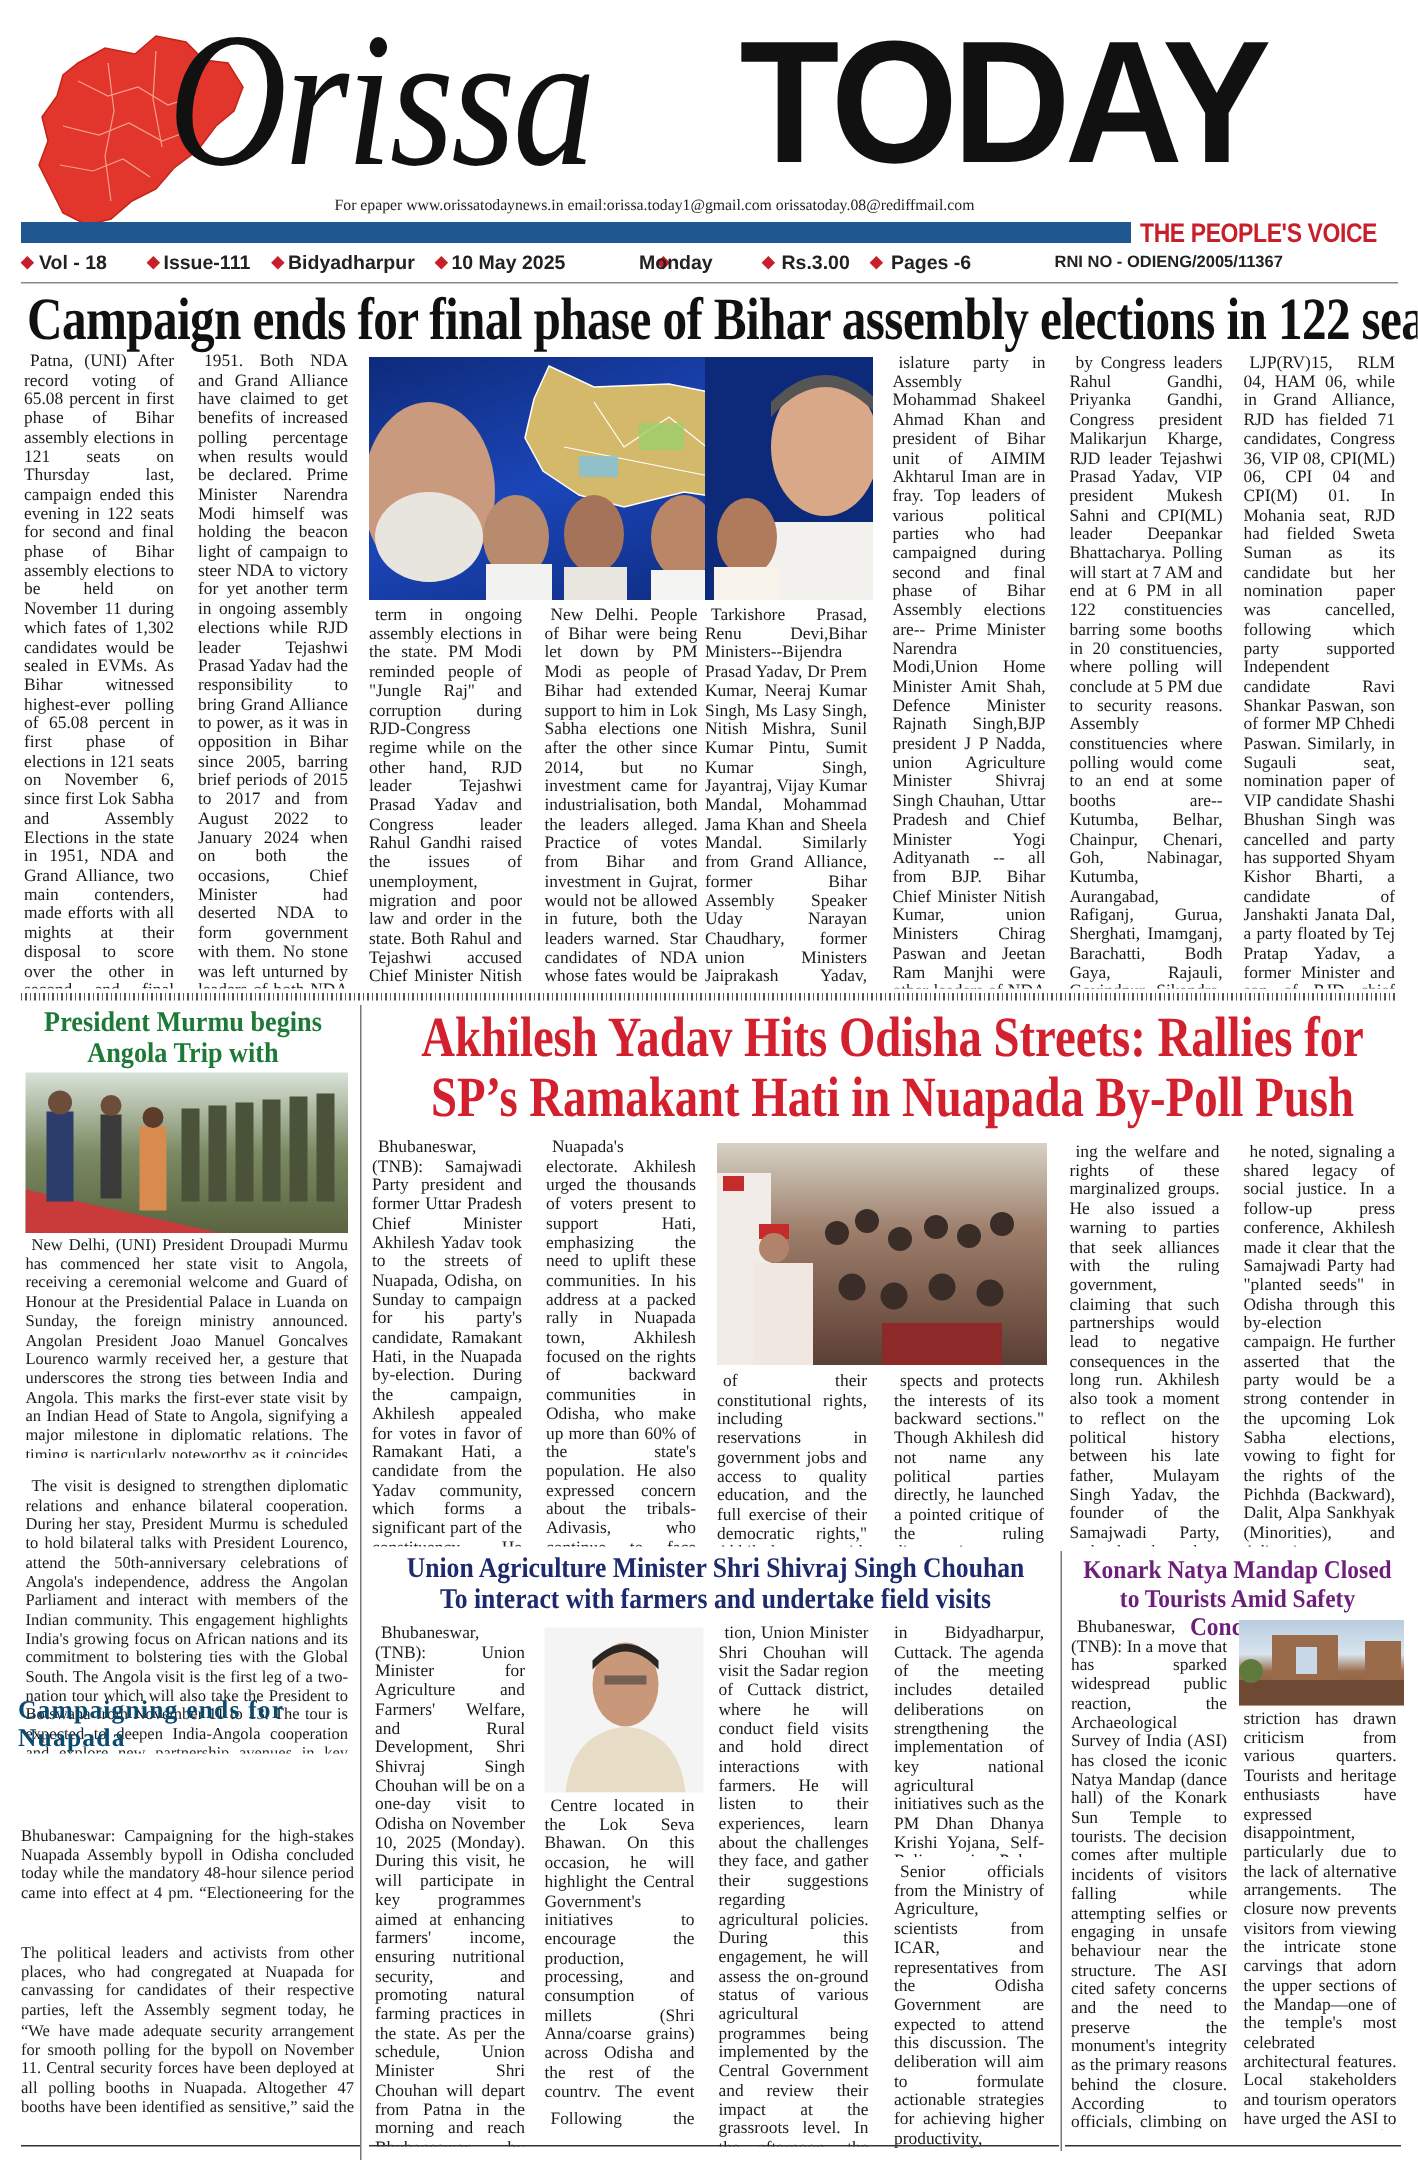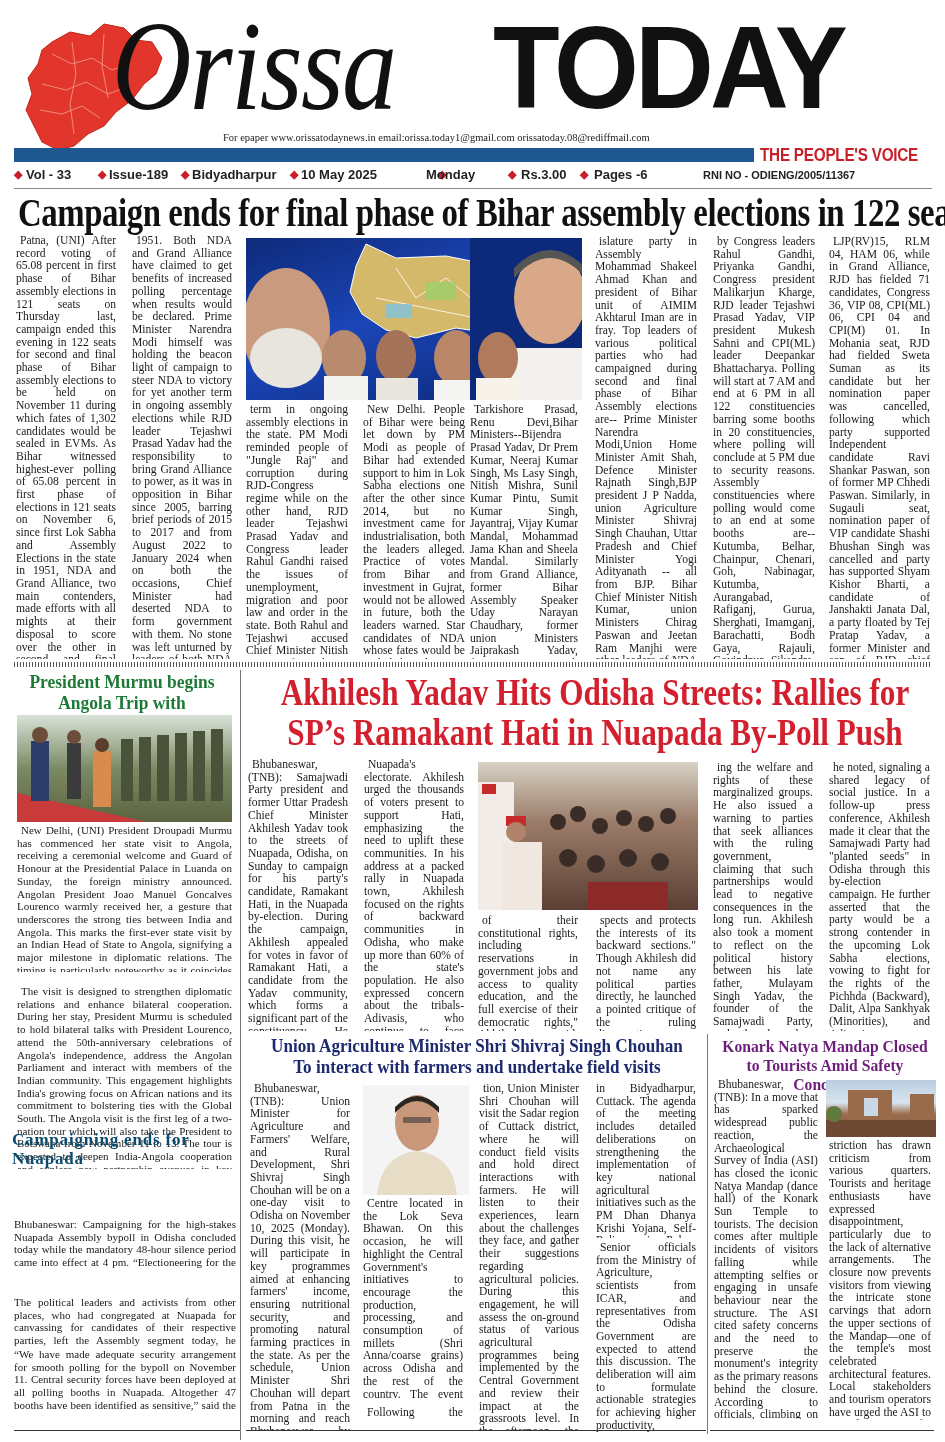--- a/index.html
+++ b/index.html
@@ -48,23 +48,23 @@
     <path d="M40 28 L58 18 L78 22 L92 10 L112 14 L124 26 L140 28 L150 44 L144 60 L132 70 L120 86 L104 98 L92 112 L76 120 L62 132 L46 136 L30 128 L22 112 L14 96 L20 80 L16 64 L26 50 L30 36 Z" fill="#e2352b" stroke="#c22418" stroke-width="1"></path>
     <path d="M40 40 L60 50 L80 44 L100 56 L118 50 M30 70 L54 76 L74 68 L96 80 L112 74 M28 96 L50 100 L70 92 L88 104 M60 28 L64 60 L58 90 L62 120 M92 20 L90 52 L96 84" stroke="#f4a090" stroke-width="0.8" fill="none"></path>
   </svg>
   <div class="title-orissa">Orissa</div>
   <div class="title-today">TODAY</div>
   <div class="contact-line">For epaper www.orissatodaynews.in email:orissa.today1@gmail.com orissatoday.08@rediffmail.com</div>
   <div class="blue-bar"></div>
   <div class="tagline">THE PEOPLE'S VOICE</div>
   <div class="info-row">
     <span class="dia" style="left:0;top:1px">◆</span>
-    <span style="left:12px">Vol - 33</span>
+    <span style="left:12px">Vol - 18</span>
     <span class="dia" style="left:84px;top:1px">◆</span>
-    <span style="left:95px">Issue-189</span>
+    <span style="left:95px">Issue-111</span>
     <span class="dia" style="left:167px;top:1px">◆</span>
     <span style="left:178px">Bidyadharpur</span>
     <span class="dia" style="left:276px;top:1px">◆</span>
     <span style="left:287px">10 May 2025</span>
     <span class="dia" style="left:424px;top:1px">◆</span>
     <span style="left:412px">Monday</span>
     <span class="dia" style="left:494px;top:1px">◆</span>
     <span style="left:507px">Rs.3.00</span>
     <span class="dia" style="left:566px;top:1px">◆</span>
     <span style="left:580px">Pages -6</span>

